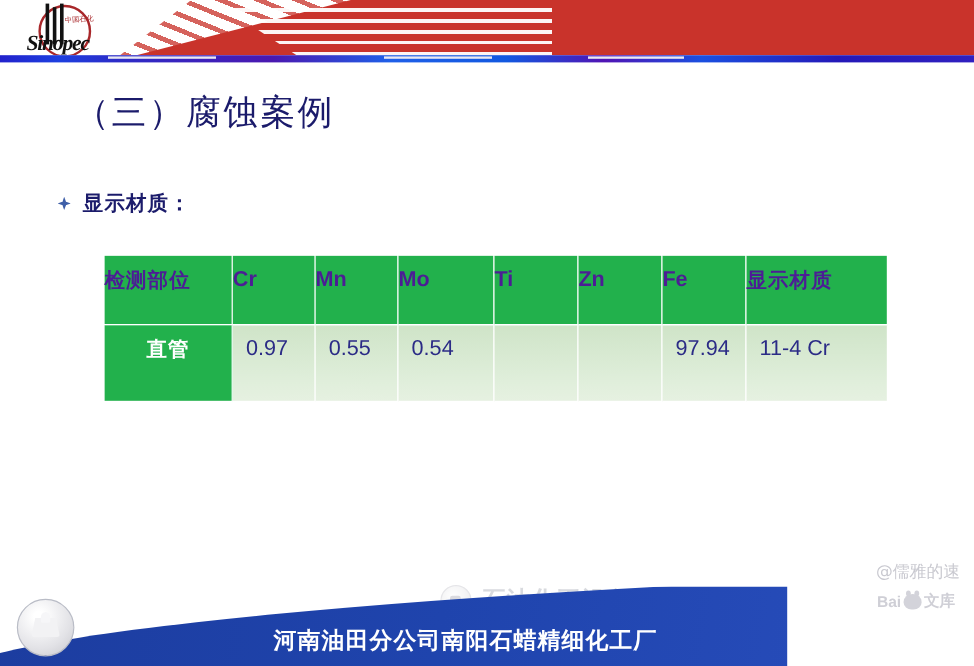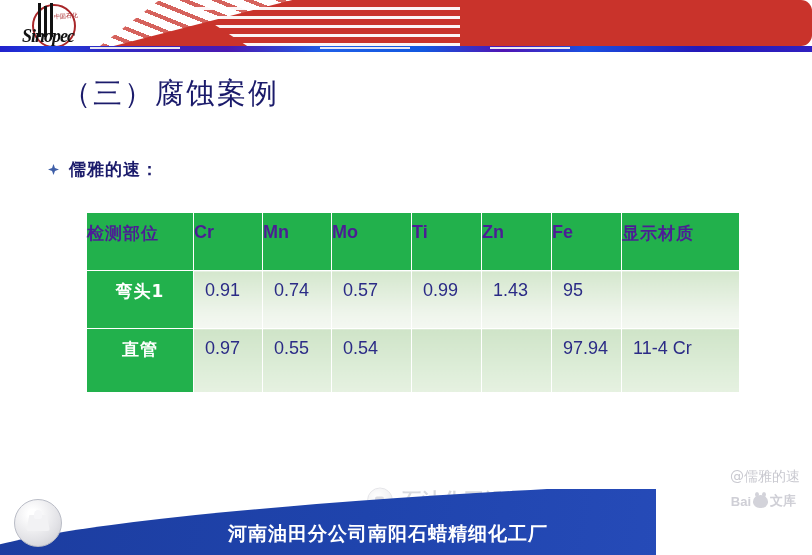--- a/index.html
+++ b/index.html
@@ -16,21 +16,20 @@
   }
 
   
   .banner {
     position: absolute;
     left: 0; top: 0;
     width: 812px;
     height: 46px;
     background: #ffffff;
     overflow: hidden;
-    border-radius: 11px;
   }
   .banner-red {
     position: absolute;
     right: 0; top: 0;
     width: 812px;
     height: 46px;
     background: #c9332b;
     clip-path: polygon(100% 0, 100% 100%, 14% 100%, 36% 0);
   }
   .banner-dots {
@@ -362,21 +361,21 @@
 </div>
 <div class="stripe"></div>
 <div class="stripe-hl a"></div>
 <div class="stripe-hl b"></div>
 <div class="stripe-hl c"></div>
 
 <div class="slide-title">（三）腐蚀案例</div>
 
 <div class="bullet-row">
   <span class="bullet-diamond"></span>
-  <span class="bullet-text">儒雅的速：</span>
+  <span class="bullet-text">显示材质：</span>
 </div>
 
 <table class="spec-table">
   <colgroup>
     <col class="c0">
       <col class="c1">
       <col class="c2">
       <col class="c3">
     <col class="c4">
       <col class="c5">
@@ -389,30 +388,20 @@
       <th>Cr</th>
       <th>Mn</th>
       <th>Mo</th>
       <th>Ti</th>
       <th>Zn</th>
       <th>Fe</th>
       <th class="cn">显示材质</th>
     </tr>
   </thead>
   <tbody>
-    <tr class="r1">
-      <td class="rowhead">弯头1</td>
-      <td class="val">0.91</td>
-      <td class="val">0.74</td>
-      <td class="val">0.57</td>
-      <td class="val">0.99</td>
-      <td class="val">1.43</td>
-      <td class="val">95</td>
-      <td class="val"></td>
-    </tr>
     <tr class="r3">
       <td class="rowhead">直管</td>
       <td class="val">0.97</td>
       <td class="val">0.55</td>
       <td class="val">0.54</td>
       <td class="val"></td>
       <td class="val"></td>
       <td class="val">97.94</td>
       <td class="val">11-4 Cr</td>
     </tr>

